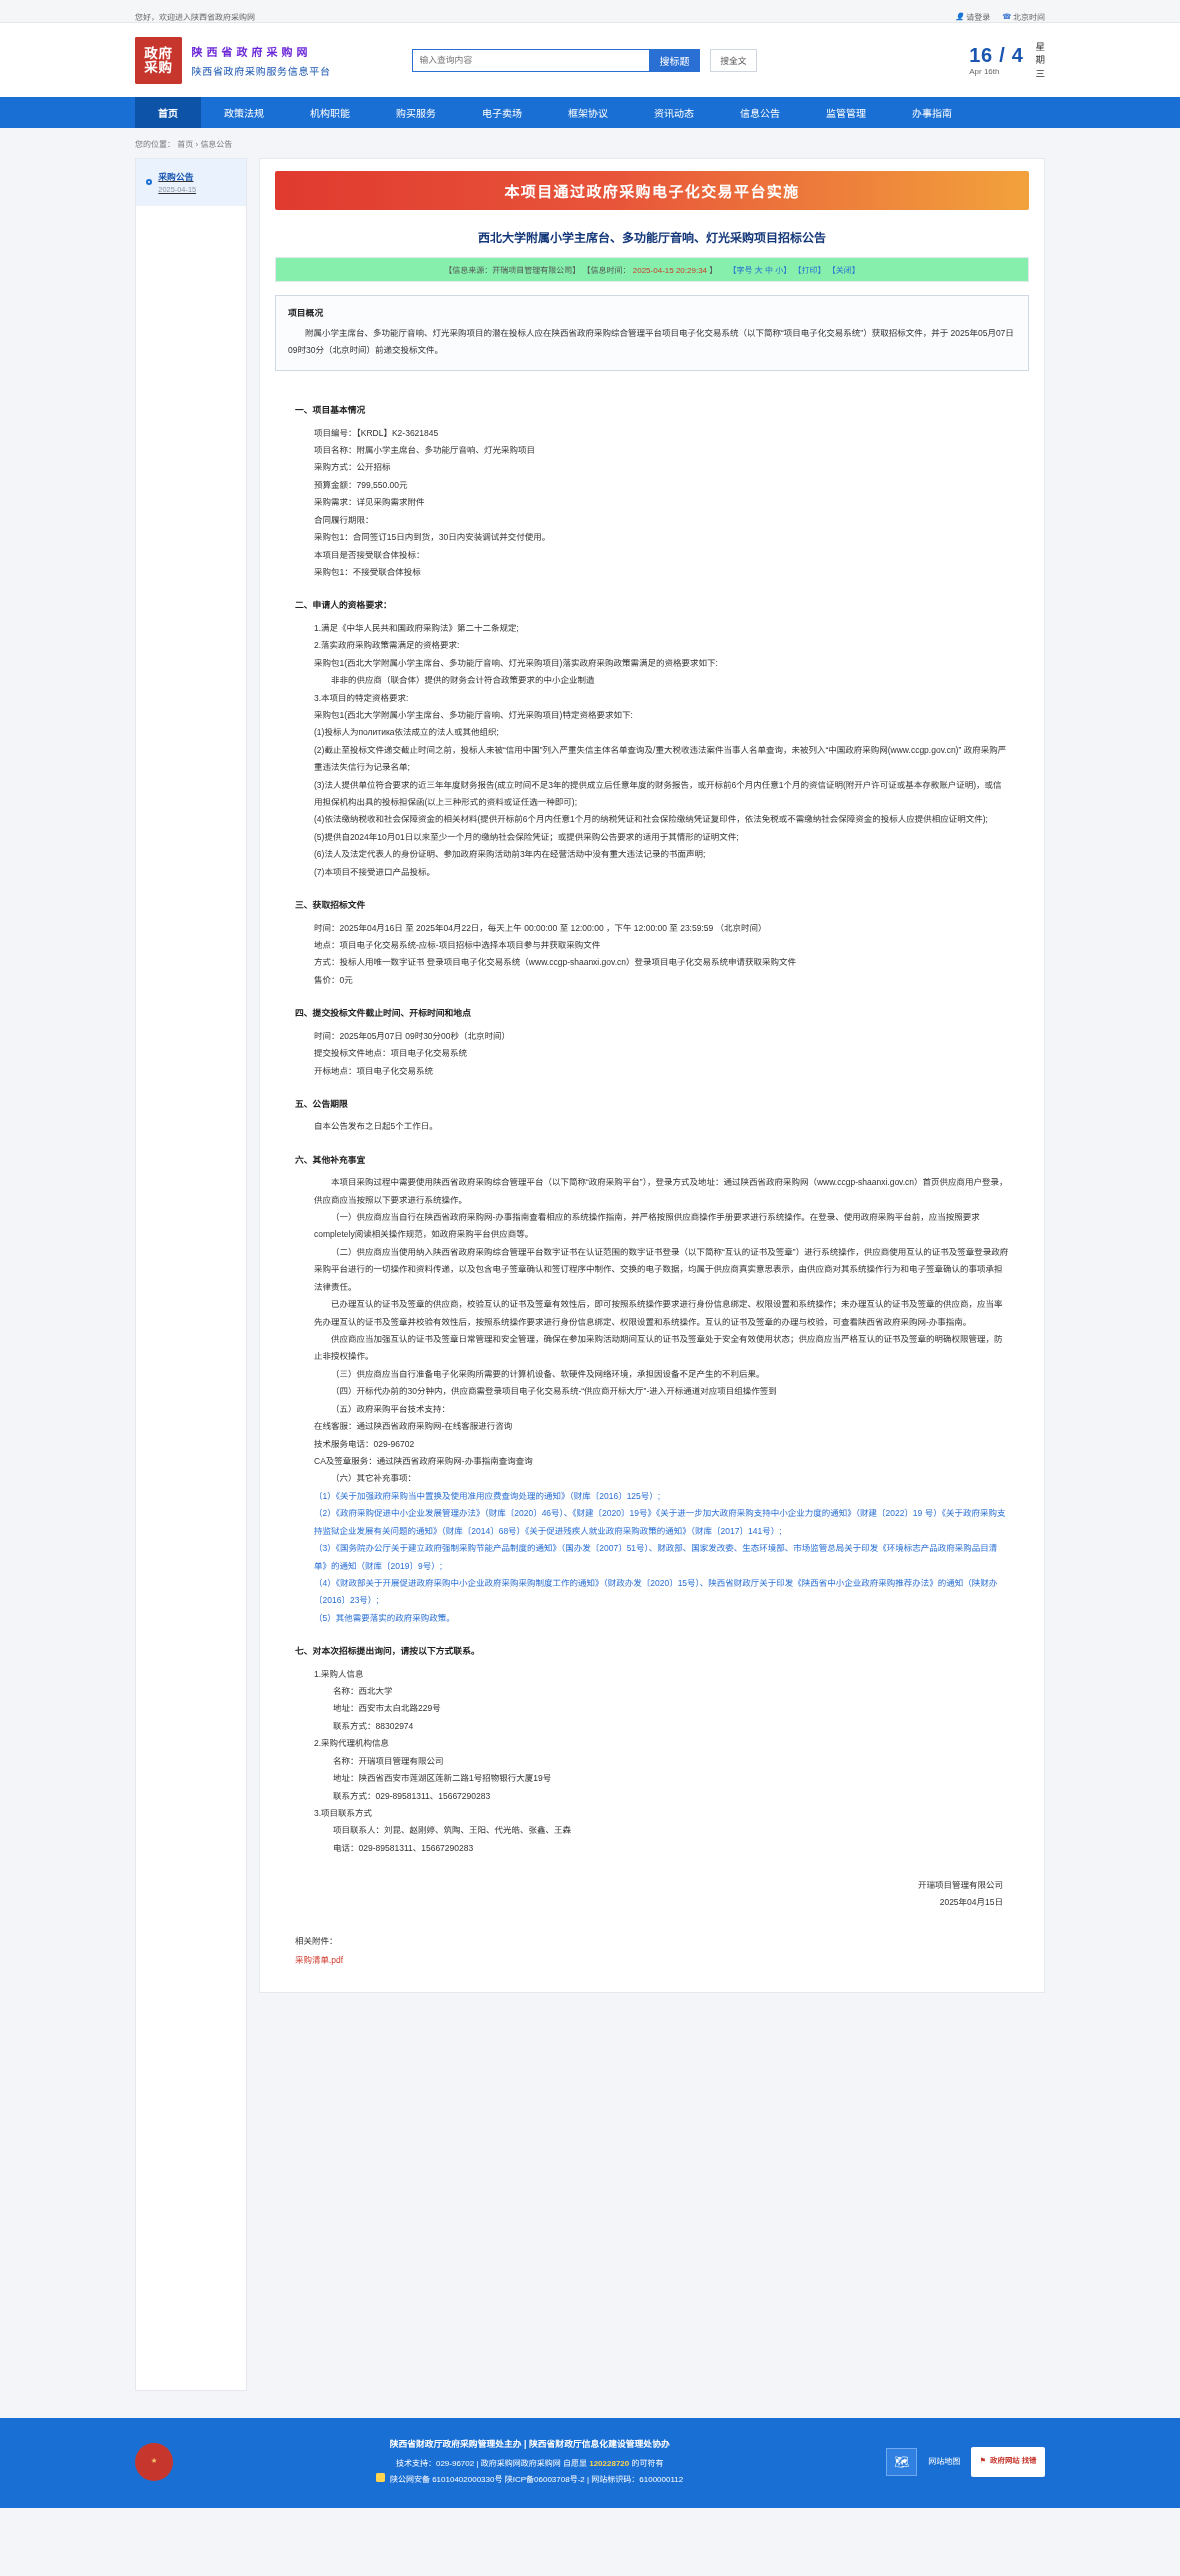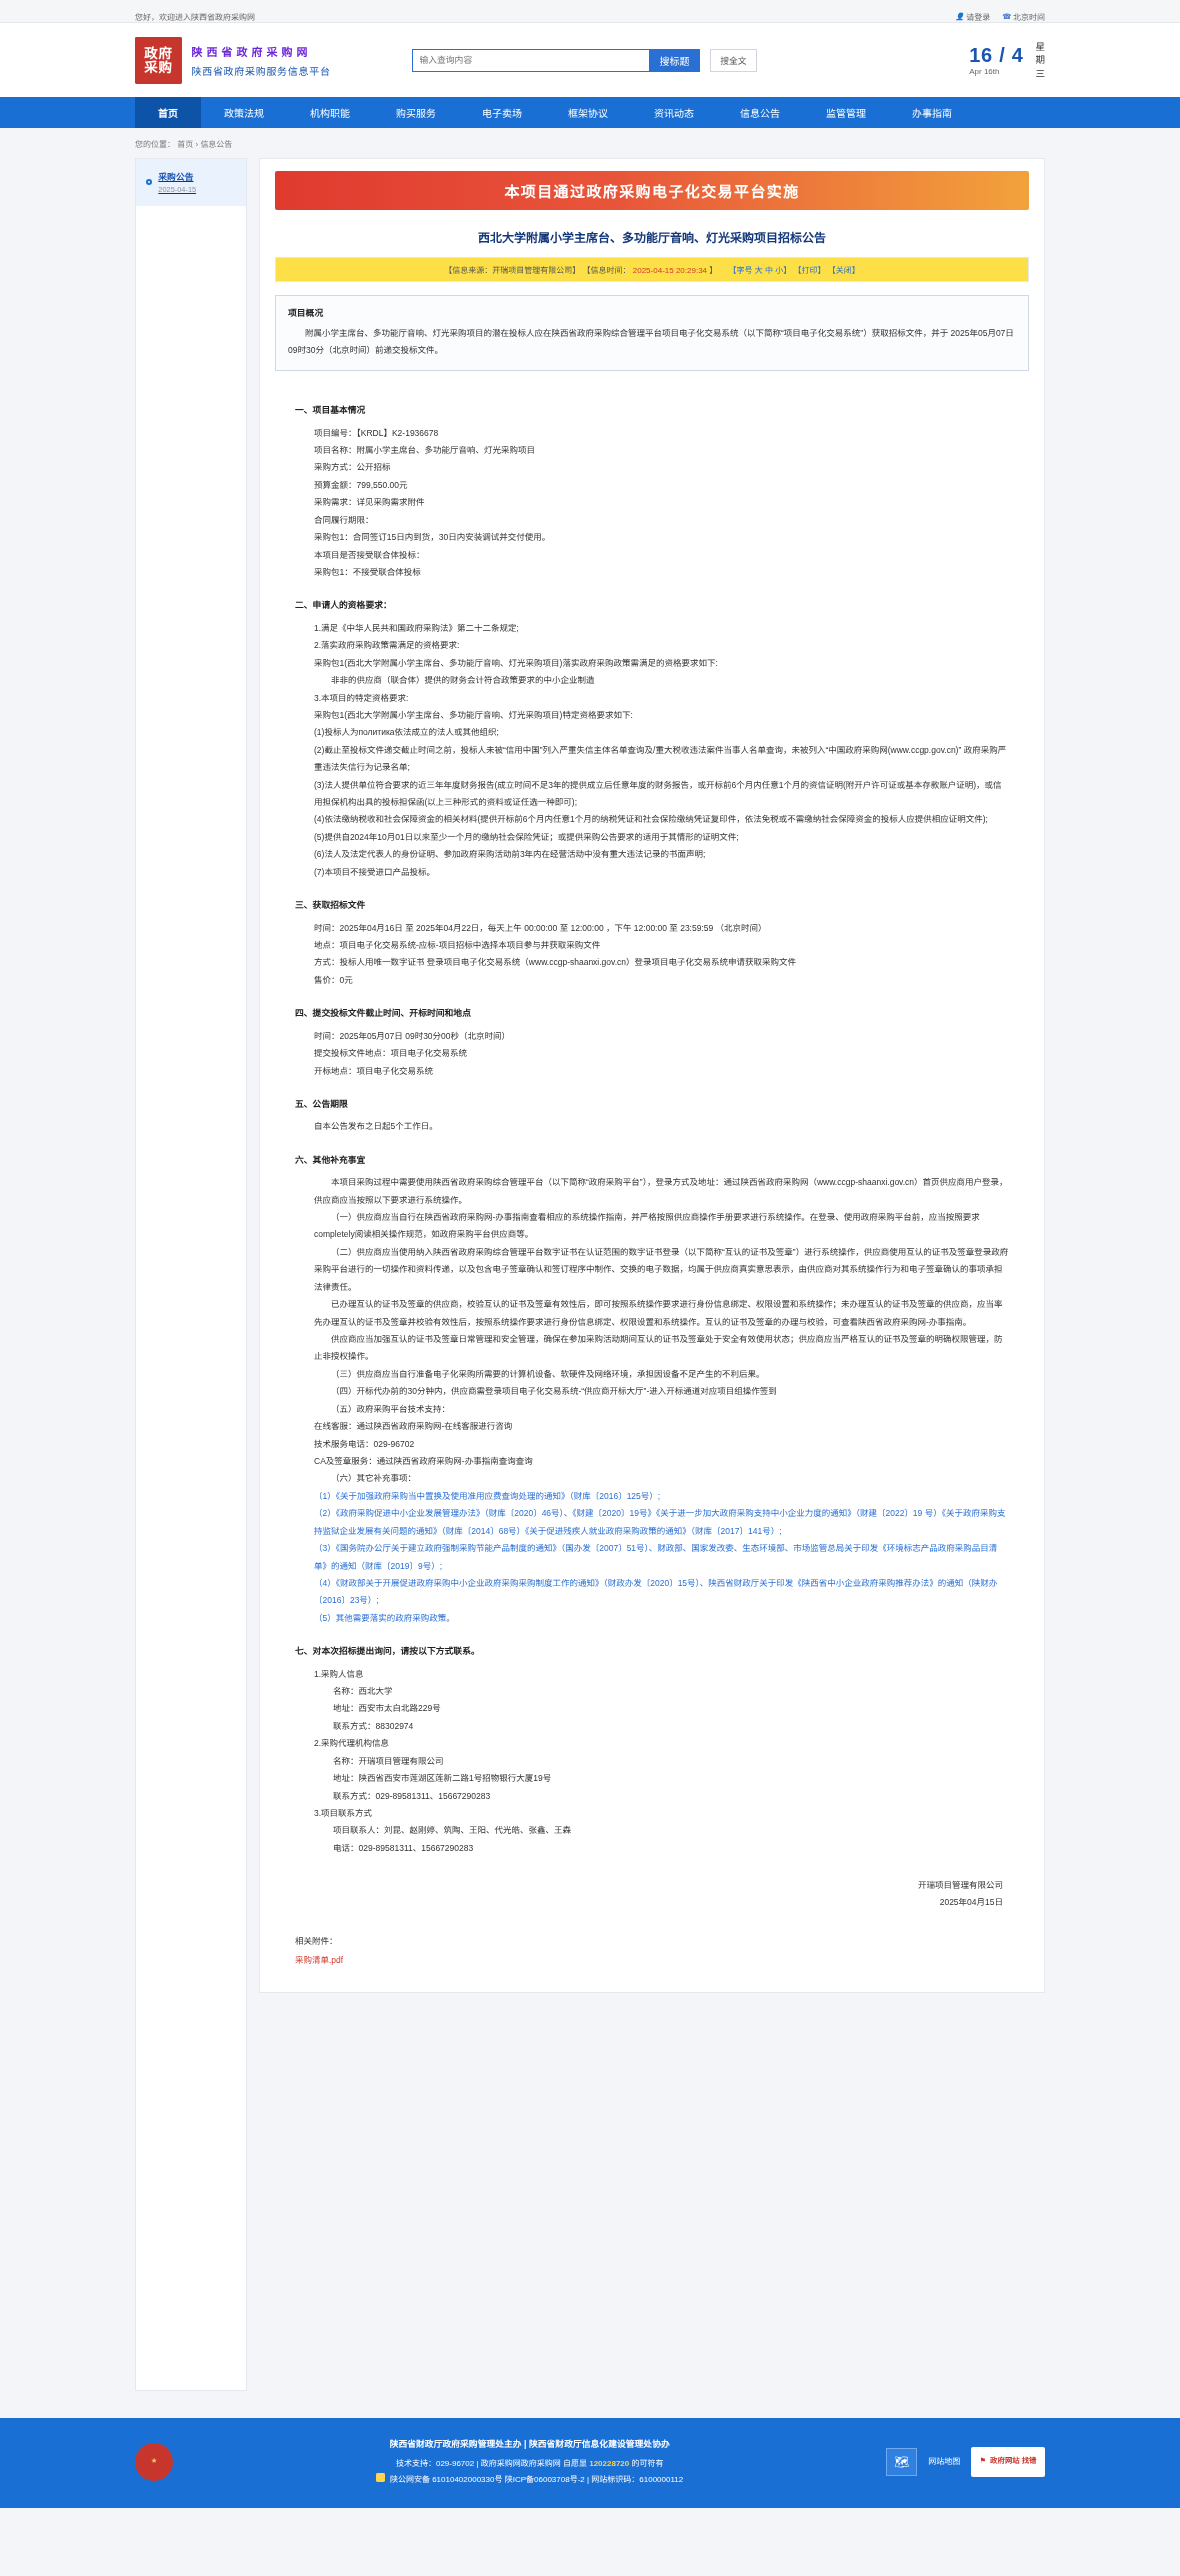--- a/index.html
+++ b/index.html
@@ -125,21 +125,21 @@
   }
   .doc-title {
     text-align:center;
     font-size:12px;
     font-weight:bold;
     color:#14387a;
     padding:17.6px 41px 12px 41px;
   }
   .metabar {
     margin:0 15px;
-    background:#fde047;
+    background:#86efac;
     border:0.7px solid #e2e8f0;
     text-align:center;
     padding:6px 0;
     font-size:8px;
     color:#555;
   }
   .metabar a { color:#2a6fd4; text-decoration:none; }
   .metabar .sep { display:inline-block; width:6.8px; }
 
   .summary {
@@ -289,21 +289,21 @@
 
       <div class="summary">
         <h4>项目概况</h4>
         <p>附属小学主席台、多功能厅音响、灯光采购项目的潜在投标人应在陕西省政府采购综合管理平台项目电子化交易系统（以下简称“项目电子化交易系统”）获取招标文件，并于 2025年05月07日 09时30分（北京时间）前递交投标文件。</p>
       </div>
 
       <div class="doc">
 
         <h3>一、项目基本情况</h3>
         <div class="lv1">
-          <p>项目编号：【KRDL】K2-1936678</p>
+          <p>项目编号：【KRDL】K2-3621845</p>
           <p>项目名称：附属小学主席台、多功能厅音响、灯光采购项目</p>
           <p>采购方式：公开招标</p>
           <p>预算金额：799,550.00元</p>
           <p>采购需求：详见采购需求附件</p>
           <p>合同履行期限：</p>
           <p>采购包1：合同签订15日内到货，30日内安装调试并交付使用。</p>
           <p>本项目是否接受联合体投标：</p>
           <p>采购包1：不接受联合体投标</p>
         </div>
 

